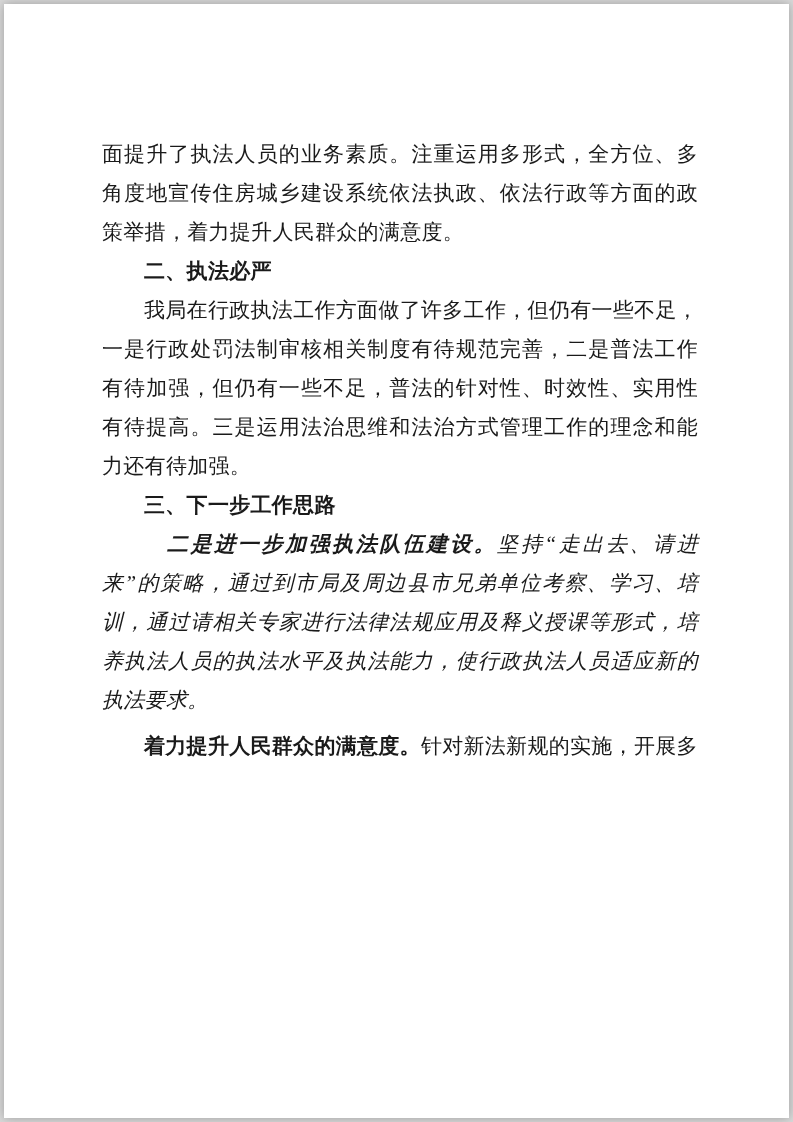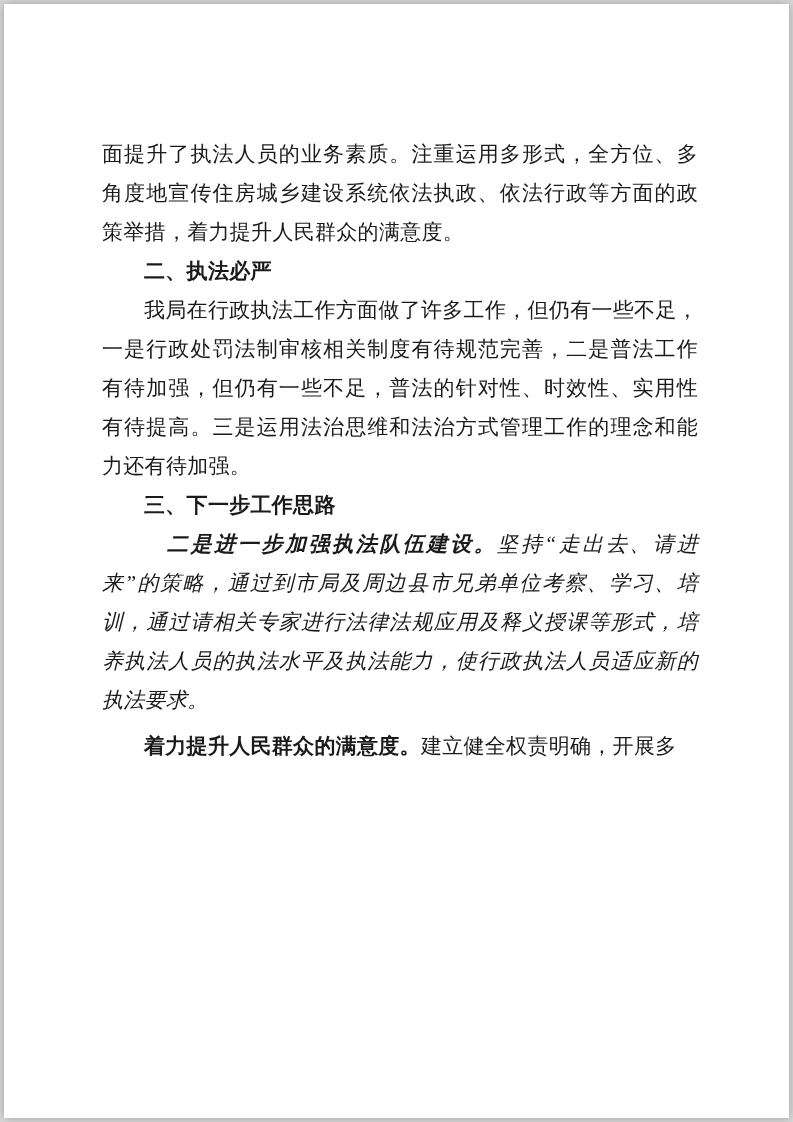--- a/index.html
+++ b/index.html
@@ -56,17 +56,17 @@
 
       <p class="heading">二、执法必严</p>
 
       <p class="indent-2">我局在行政执法工作方面做了许多工作，但仍有一些不足，一是行政处罚法制审核相关制度有待规范完善，二是普法工作有待加强，但仍有一些不足，普法的针对性、时效性、实用性有待提高。三是运用法治思维和法治方式管理工作的理念和能力还有待加强。</p>
 
       <p class="heading">三、下一步工作思路</p>
 
 
       <p class="indent-3"><b class="lead">二是进一步加强执法队伍建设。</b><span>坚持“走出去、请进来”的策略，通过到市局及周边县市兄弟单位考察、学习、培训，通过请相关专家进行法律法规应用及释义授课等形式，培养执法人员的执法水平及执法能力，使行政执法人员适应新的执法要求。</span></p>
 
-      <p class="indent-2 gap-top"><b class="lead">着力提升人民群众的满意度。</b><span>建立健全权责明确，开展多</span></p>
+      <p class="indent-2 gap-top"><b class="lead">着力提升人民群众的满意度。</b><span>针对新法新规的实施，开展多</span></p>
 
     </div>
   </div>
 </div>
 
 </body></html>

